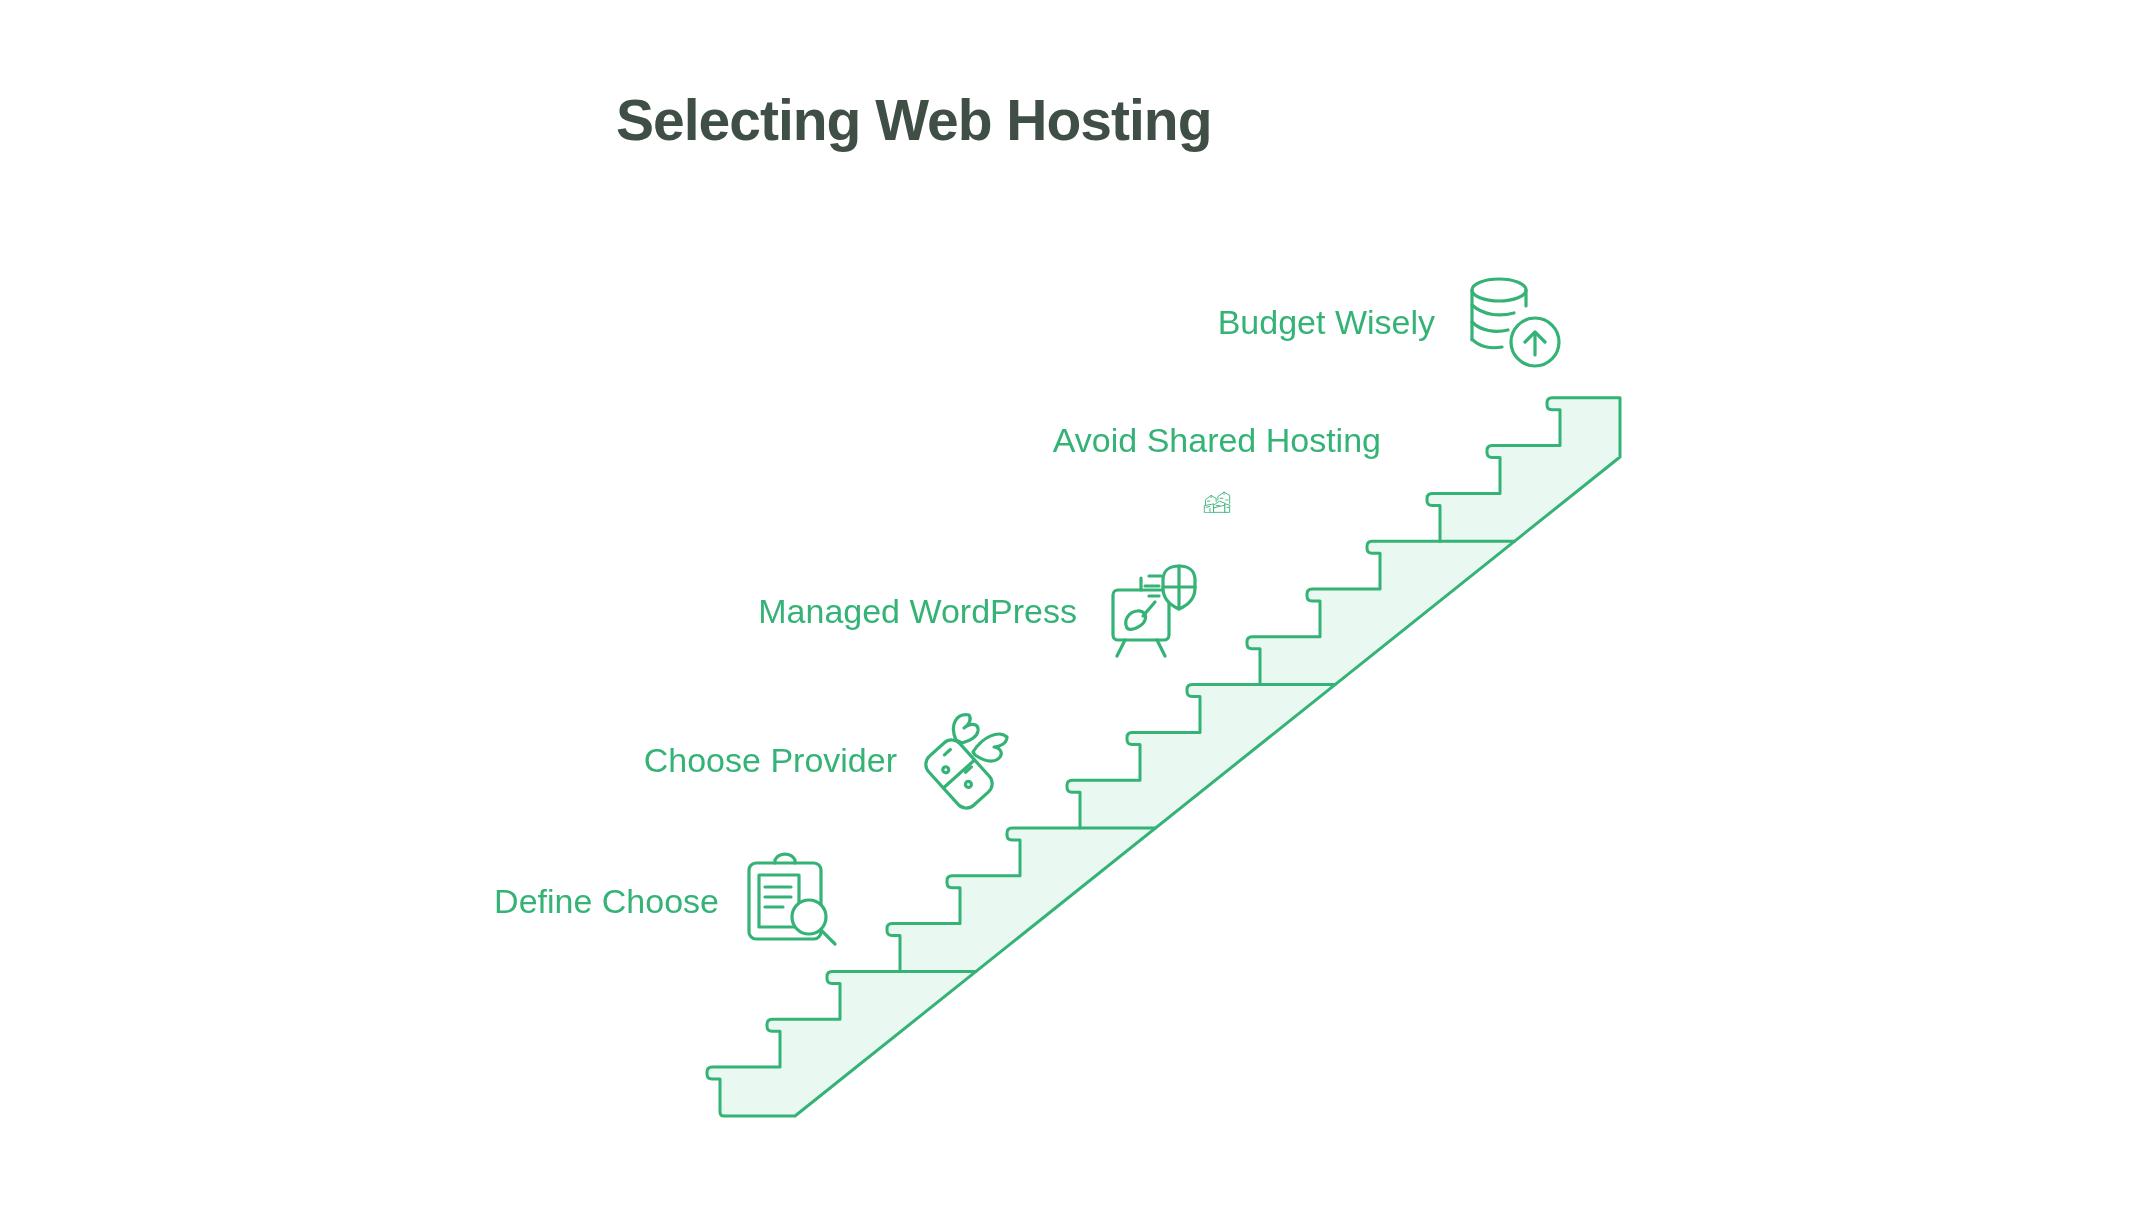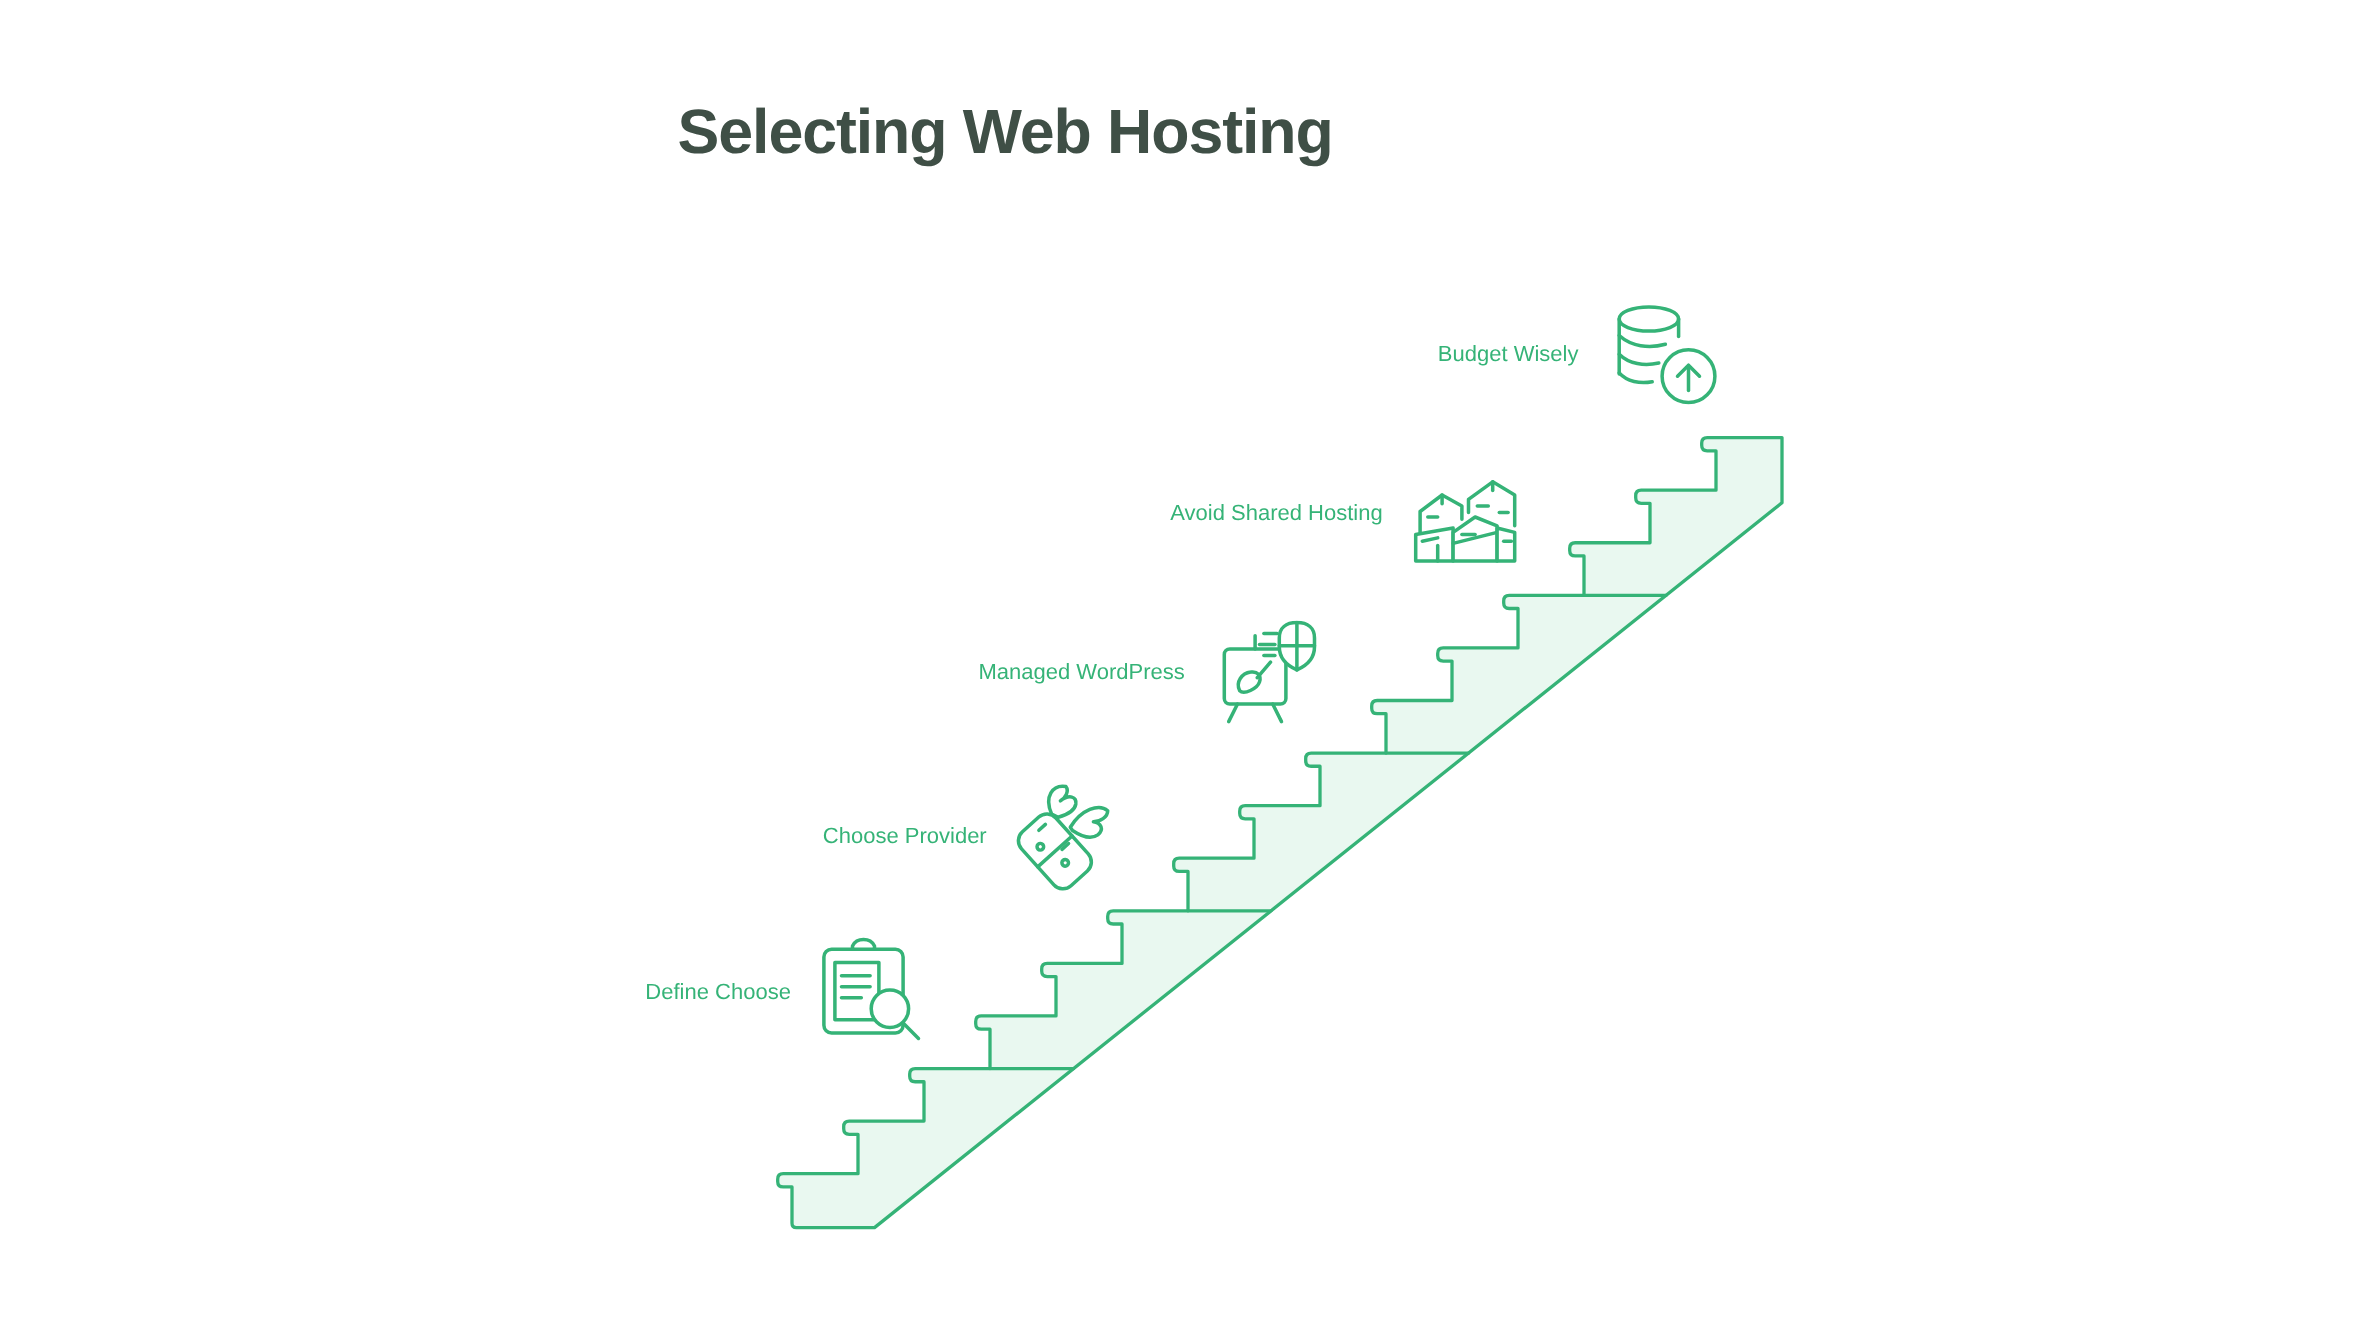--- a/index.html
+++ b/index.html
@@ -17,21 +17,21 @@
     font-size:57px;font-weight:700;letter-spacing:-1px;
     color:var(--title-color);white-space:nowrap;line-height:1;
   }
 
   #stairs-svg{position:absolute;left:0;top:0;}
   #stairs-body{fill:var(--stair-fill);stroke:var(--accent-green);stroke-width:3;stroke-linejoin:round;}
   #stairs-dividers{fill:none;stroke:var(--accent-green);stroke-width:3;stroke-linecap:round;}
 
   .step-row{position:absolute;display:flex;align-items:center;gap:26px;}
   .step-label{
-    color:var(--accent-green);font-size:20px;line-height:1.2;white-space:nowrap;
+    color:var(--accent-green);font-size:34px;line-height:1.2;white-space:nowrap;
   }
   .icon{display:block;}
   .icon *{stroke:var(--accent-green);fill:none;stroke-width:3.2;stroke-linecap:round;stroke-linejoin:round;}
   .icon .occlude{fill:#ffffff;}
 </style>
 </head>
 <body>
 
 <div id="canvas">
 
@@ -50,21 +50,21 @@
       <ellipse cx="38" cy="14" rx="27" ry="11"></ellipse>
       <path d="M11 29 C22 39 38 41 53 37"></path>
       <path d="M11 46 C20 55 34 57 47 54"></path>
       <path d="M11 63 C18 71 30 73 41 71"></path>
       <circle class="occlude" cx="74" cy="66" r="24"></circle>
       <path d="M74 79 V57"></path>
       <path d="M64 66 L74 56 L84 66"></path>
     </svg>
   </div>
 
-  <div class="step-row" style="right:774px;top:420px;height:93px;">
+  <div class="step-row" style="right:774px;top:420px;height:93px;flex-direction:column;">
     <div class="step-label">Avoid Shared Hosting</div>
     <svg class="icon" width="98" height="93" viewBox="0 0 98 93">
       <path d="M8 66 V45 L28 30 L46 40 V52"></path>
       <path d="M28 30 V38"></path>
       <path d="M15 50 h9"></path>
       <path d="M52 46 V34 L74 18 L94 30 V58"></path>
       <path d="M74 18 V26"></path>
       <path d="M60 40 h10"></path>
       <path d="M80 46 h8"></path>
       <path class="occlude" d="M4 90 V66 L38 60 V90 Z"></path>

